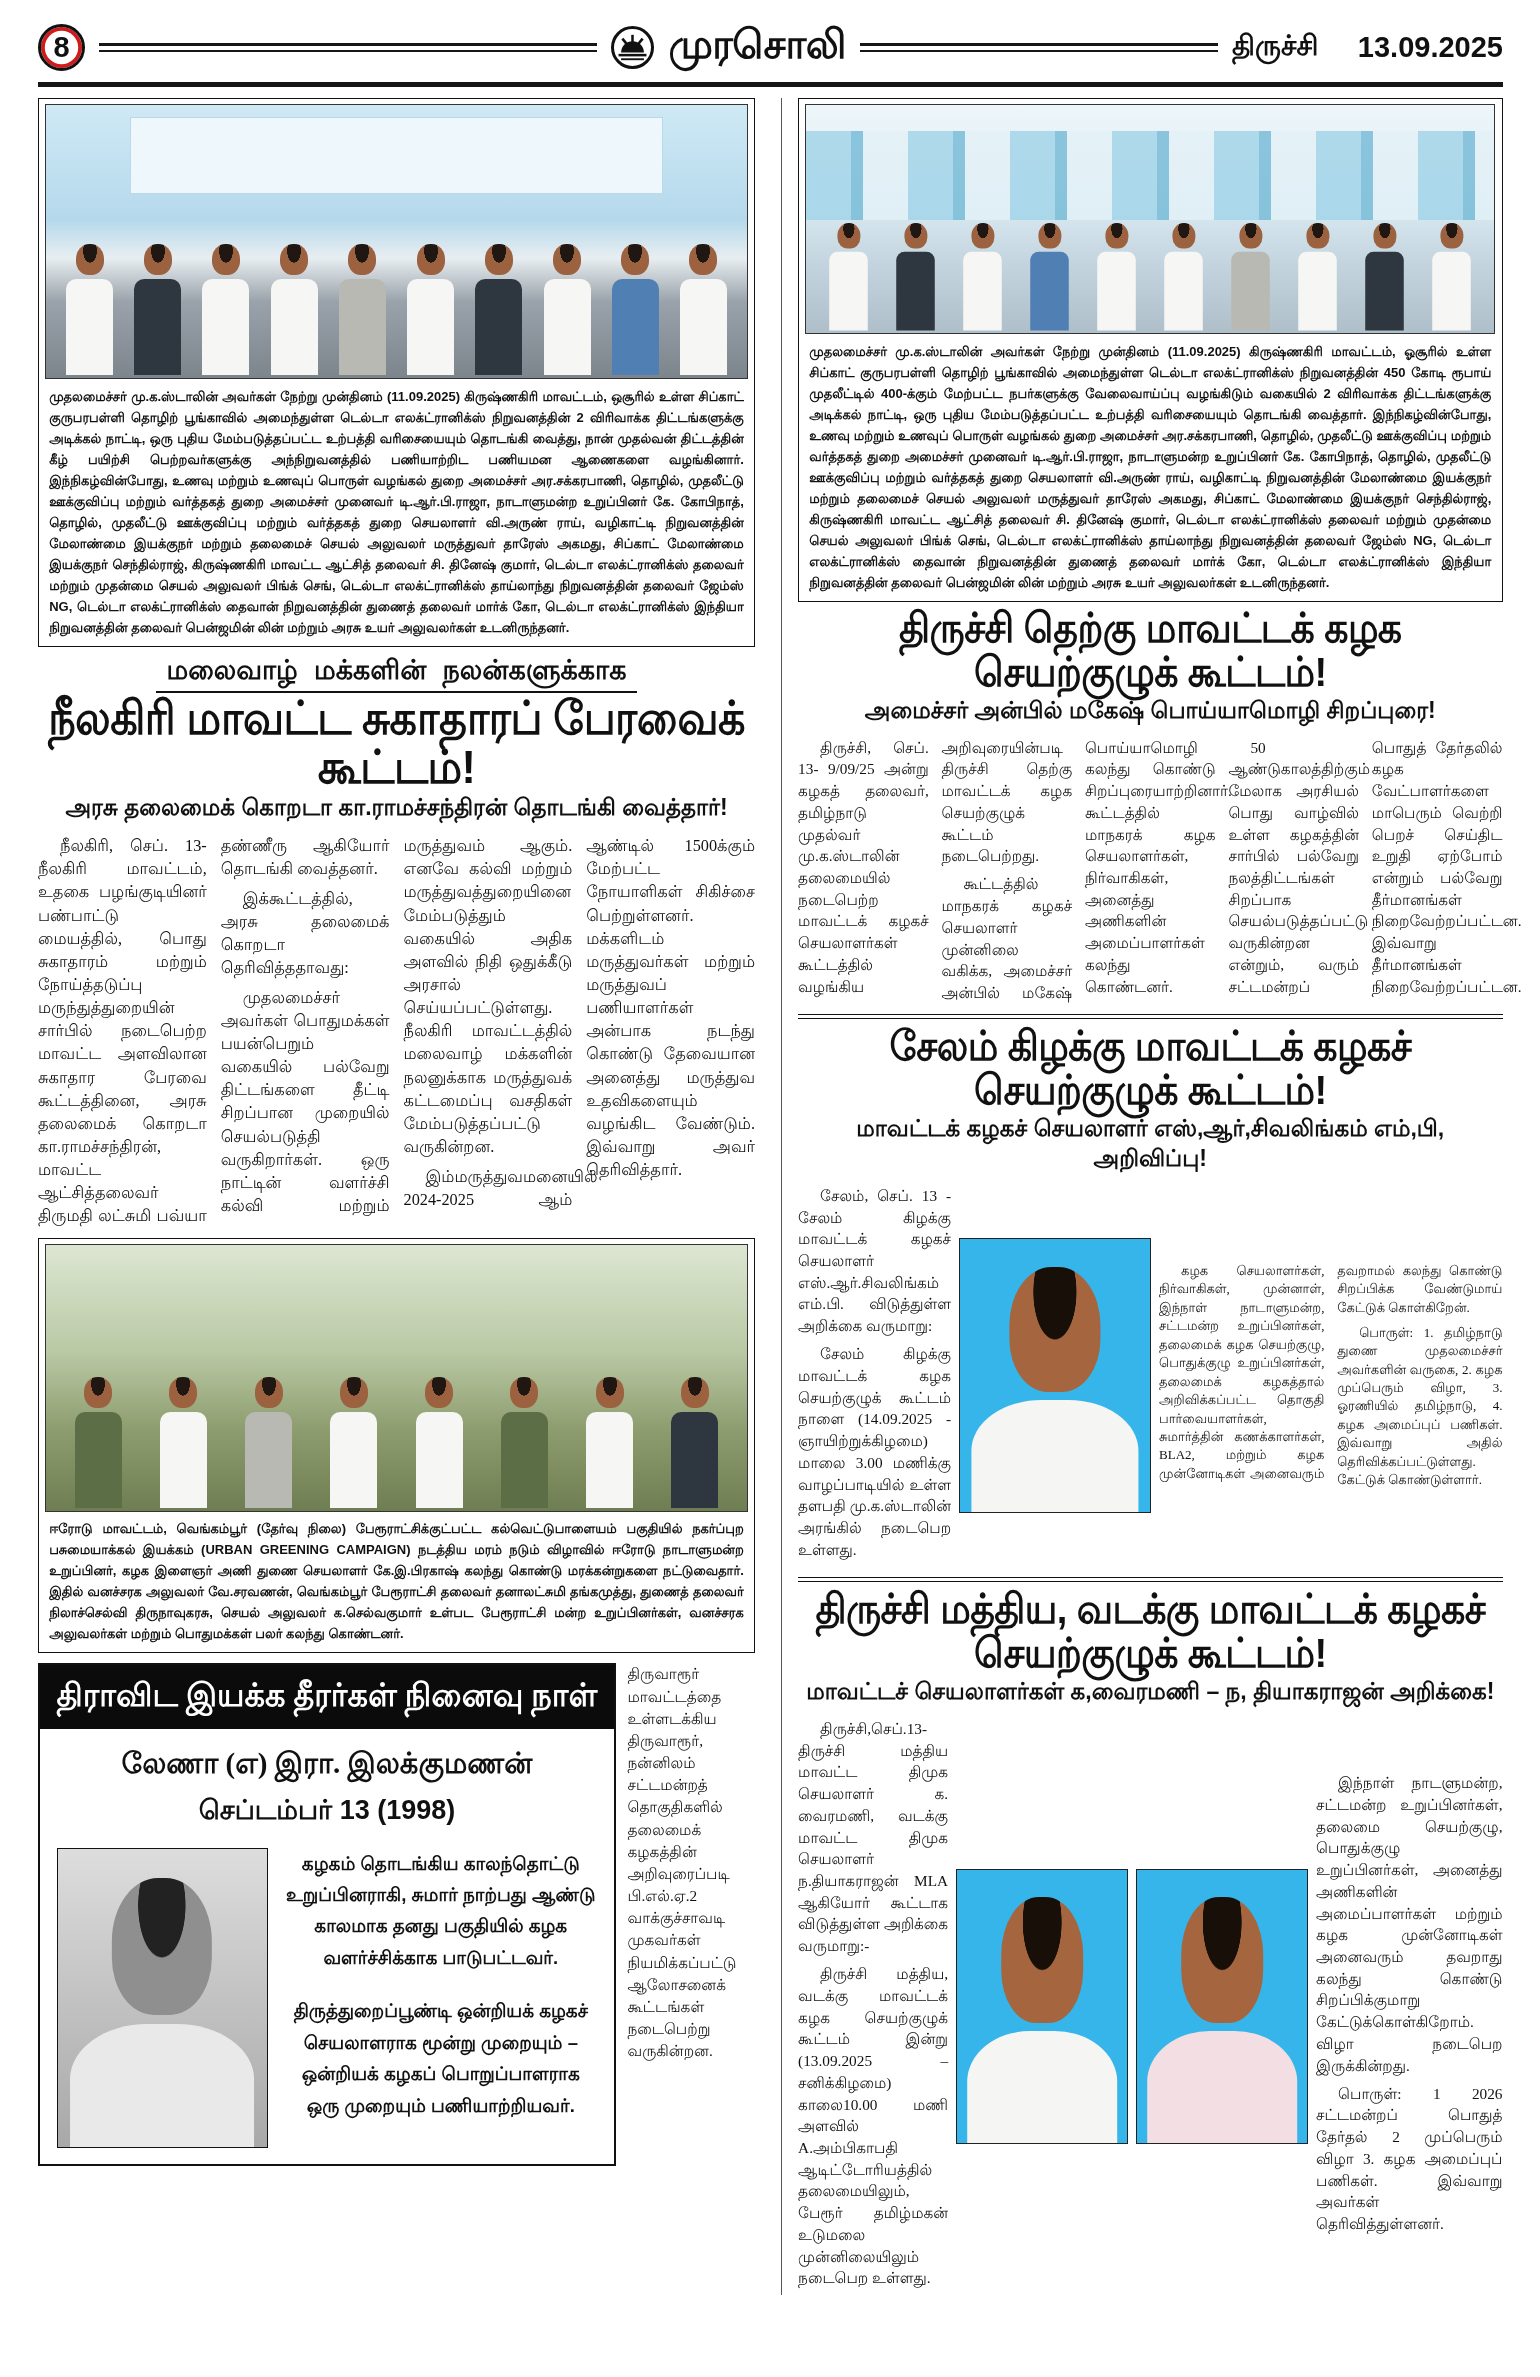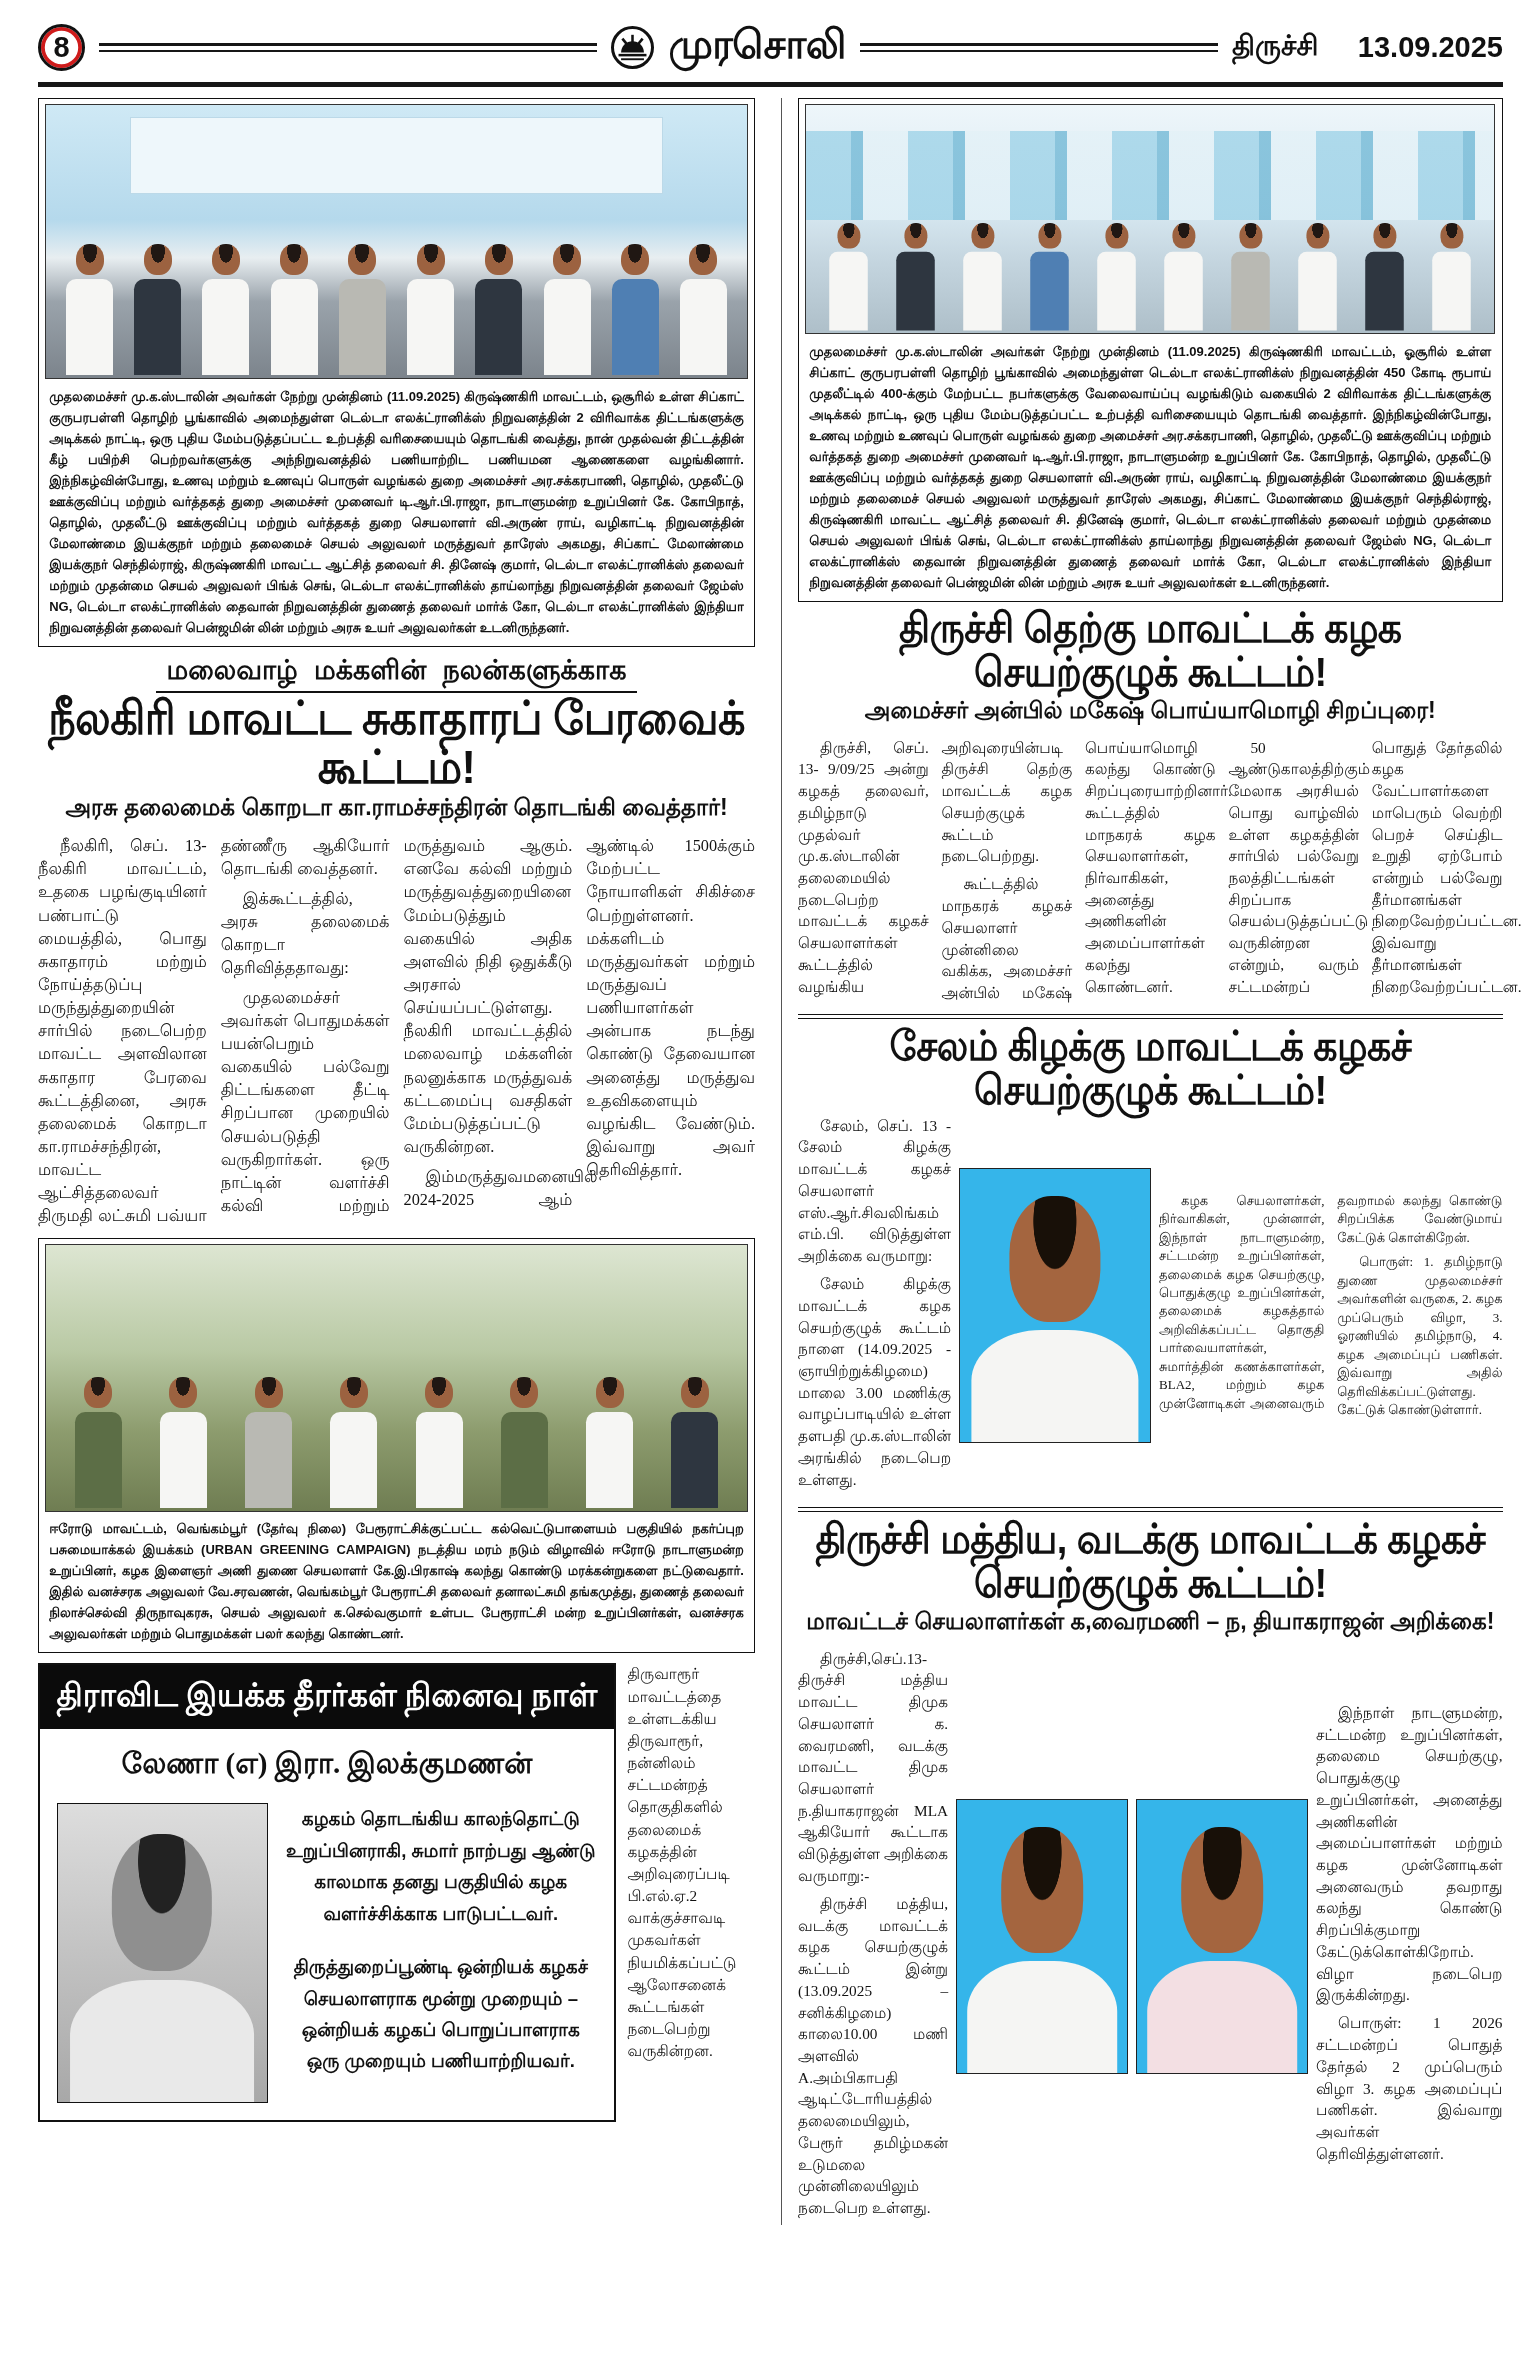--- a/index.html
+++ b/index.html
@@ -231,20 +231,21 @@
               </div>
           </div>
         </div>
         <p class="caption">ஈரோடு மாவட்டம், வெங்கம்பூர் (தேர்வு நிலை) பேரூராட்சிக்குட்பட்ட கல்வெட்டுபாளையம் பகுதியில் நகர்ப்புற பசுமையாக்கல் இயக்கம் (URBAN GREENING CAMPAIGN) நடத்திய மரம் நடும் விழாவில் ஈரோடு நாடாளுமன்ற உறுப்பினர், கழக இளைஞர் அணி துணை செயலாளர் கே.இ.பிரகாஷ் கலந்து கொண்டு மரக்கன்றுகளை நட்டுவைதார். இதில் வனச்சரக அலுவலர் வே.சரவணன், வெங்கம்பூர் பேரூராட்சி தலைவர் தனாலட்சுமி தங்கமுத்து, துணைத் தலைவர் நிலாச்செல்வி திருநாவுகரசு, செயல் அலுவலர் க.செல்வகுமார் உள்பட பேரூராட்சி மன்ற உறுப்பினர்கள், வனச்சரக அலுவலர்கள் மற்றும் பொதுமக்கள் பலர் கலந்து கொண்டனர்.</p>
       </div>
 
       <div class="bottom-left-grid">
         <div class="memorial">
           <div class="banner">திராவிட இயக்க தீரர்கள் நினைவு நாள்</div>
           <div class="mem-name">லேணா (எ) இரா. இலக்குமணன்</div>
+          <div class="mem-date">செப்டம்பர்  13 (1998)</div>
           <div class="mem-body">
             <div class="portrait bw"></div>
             <div class="mem-text">
               <p>கழகம் தொடங்கிய காலந்தொட்டு உறுப்பினராகி, சுமார் நாற்பது ஆண்டு காலமாக தனது பகுதியில் கழக வளர்ச்சிக்காக பாடுபட்டவர்.</p>
               <p>திருத்துறைப்பூண்டி ஒன்றியக் கழகச் செயலாளராக மூன்று முறையும் – ஒன்றியக் கழகப் பொறுப்பாளராக ஒரு முறையும் பணியாற்றியவர்.</p>
 
             </div>
           </div>
 
         </div>
@@ -312,20 +313,21 @@
           <p>திருச்சி, செப். 13- 9/09/25 அன்று கழகத் தலைவர், தமிழ்நாடு முதல்வர் மு.க.ஸ்டாலின் தலைமையில் நடைபெற்ற மாவட்டக் கழகச் செயலாளர்கள் கூட்டத்தில் வழங்கிய அறிவுரையின்படி திருச்சி தெற்கு மாவட்டக் கழக செயற்குழுக் கூட்டம் நடைபெற்றது.</p>
           <p>கூட்டத்தில் மாநகரக் கழகச் செயலாளர் முன்னிலை வகிக்க, அமைச்சர் அன்பில் மகேஷ் பொய்யாமொழி கலந்து கொண்டு சிறப்புரையாற்றினார். கூட்டத்தில் மாநகரக் கழக செயலாளர்கள், நிர்வாகிகள், அனைத்து அணிகளின் அமைப்பாளர்கள் கலந்து கொண்டனர்.</p>
           <p>50 ஆண்டுகாலத்திற்கும் மேலாக அரசியல் பொது வாழ்வில் உள்ள கழகத்தின் சார்பில் பல்வேறு நலத்திட்டங்கள் சிறப்பாக செயல்படுத்தப்பட்டு வருகின்றன என்றும், வரும் சட்டமன்றப் பொதுத் தேர்தலில் கழக வேட்பாளர்களை மாபெரும் வெற்றி பெறச் செய்திட உறுதி ஏற்போம் என்றும் பல்வேறு தீர்மானங்கள் நிறைவேற்றப்பட்டன. இவ்வாறு தீர்மானங்கள் நிறைவேற்றப்பட்டன.</p>
         </div>
       </div>
 
       <div class="divider"></div>
 
       <div>
         <div class="headline md">சேலம் கிழக்கு மாவட்டக் கழகச் செயற்குழுக் கூட்டம்!</div>
+        <div class="subhead">மாவட்டக் கழகச் செயலாளர் எஸ்,ஆர்,சிவலிங்கம் எம்,பி, அறிவிப்பு!</div>
         <div class="art-flex">
           <div class="bodytext" style="flex:0 0 153px; font-size:15.3px">
             <p>சேலம், செப். 13 - சேலம் கிழக்கு மாவட்டக் கழகச் செயலாளர் எஸ்.ஆர்.சிவலிங்கம் எம்.பி. விடுத்துள்ள அறிக்கை வருமாறு:</p>
             <p>சேலம் கிழக்கு மாவட்டக் கழக செயற்குழுக் கூட்டம் நாளை (14.09.2025 - ஞாயிற்றுக்கிழமை) மாலை 3.00 மணிக்கு வாழப்பாடியில் உள்ள தளபதி மு.க.ஸ்டாலின் அரங்கில் நடைபெற உள்ளது.</p>
           </div>
           <div class="portrait" style="width:192px; height:275px"></div>
           <div class="bodytext cols-2" style="flex:1; font-size:13px">
             <p>கழக செயலாளர்கள், நிர்வாகிகள், முன்னாள், இந்நாள் நாடாளுமன்ற, சட்டமன்ற உறுப்பினர்கள், தலைமைக் கழக செயற்குழு, பொதுக்குழு உறுப்பினர்கள், தலைமைக் கழகத்தால் அறிவிக்கப்பட்ட தொகுதி பார்வையாளர்கள், சுமார்த்தின் கணக்காளர்கள், BLA2, மற்றும் கழக முன்னோடிகள் அனைவரும் தவறாமல் கலந்து கொண்டு சிறப்பிக்க வேண்டுமாய் கேட்டுக் கொள்கிறேன்.</p>
             <p>பொருள்: 1. தமிழ்நாடு துணை முதலமைச்சர் அவர்களின் வருகை, 2. கழக முப்பெரும் விழா, 3. ஓரணியில் தமிழ்நாடு, 4. கழக அமைப்புப் பணிகள். இவ்வாறு அதில் தெரிவிக்கப்பட்டுள்ளது. கேட்டுக் கொண்டுள்ளார்.</p>
           </div>

